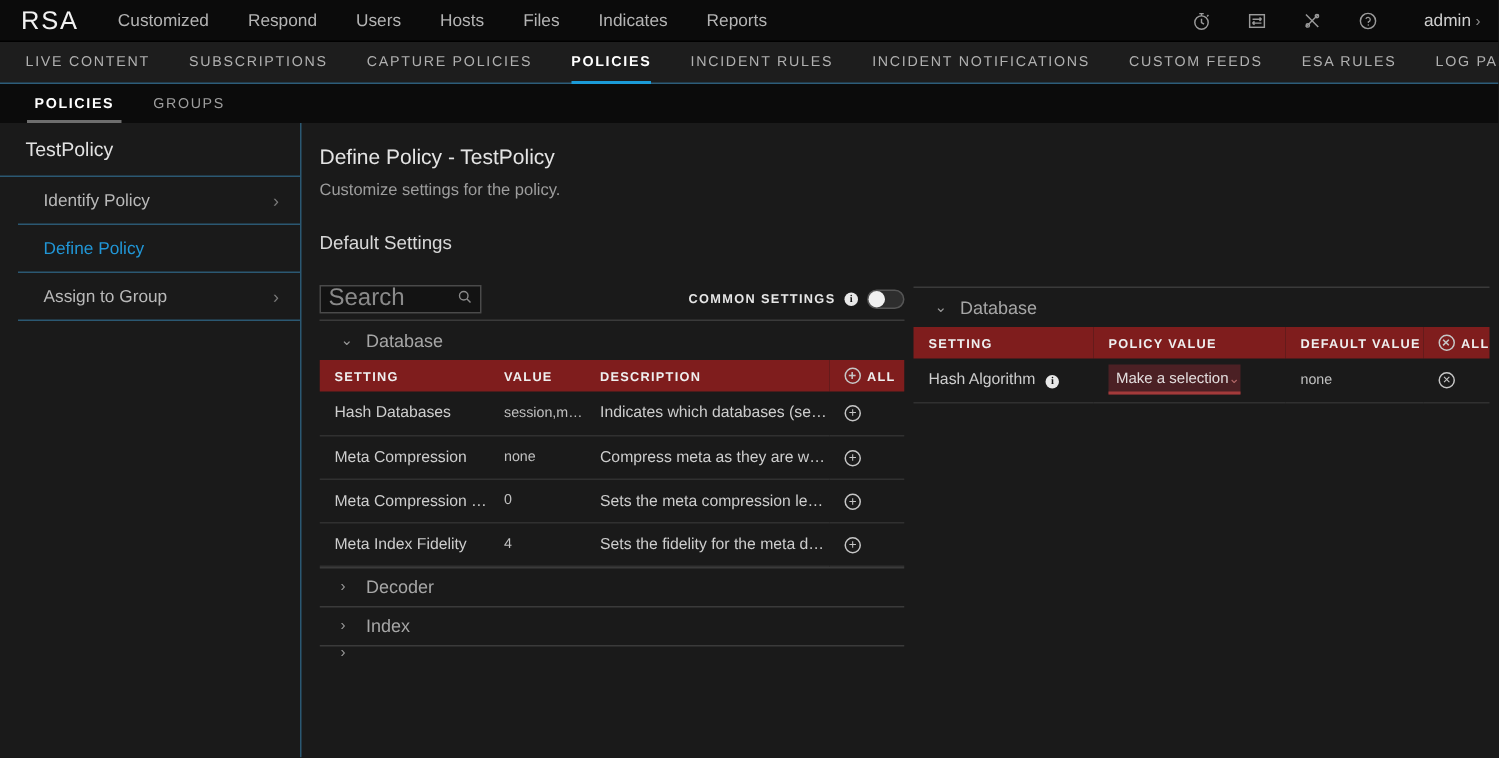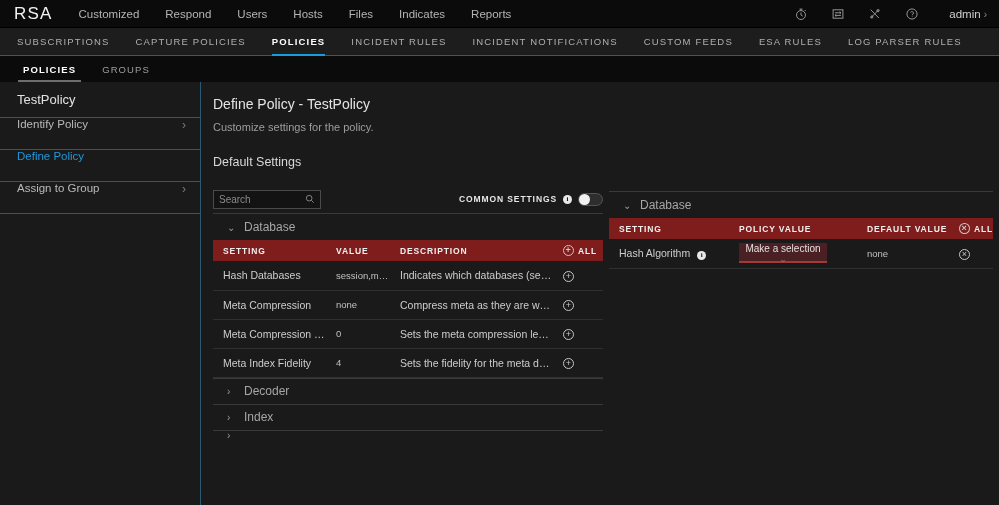--- a/index.html
+++ b/index.html
@@ -135,27 +135,28 @@
   #sidebar-title {
     height: 36px;
     display: flex; align-items: center;
     padding-left: 17px;
     font-size: 13px;
     color: #e2e2e2;
     border-bottom: 1px solid #2b5872;
   }
   .side-item {
     height: 32px;
-    display: flex; 
+    display: flex; align-items: center;
     justify-content: space-between;
     padding: 0 14px 0 17px;
     font-size: 11.5px;
     color: #b9b9b9;
     border-bottom: 1px solid #2b5872;
     cursor: pointer;
+    margin-left: 12px;
   }
   .side-item.active { color: #2196d6; }
   .side-item .chev { color: #7a7a7a; font-size: 12px; }
 
   
   #main {
     flex: 1;
     position: relative;
     padding: 0;
   }
@@ -198,21 +199,21 @@
     border: 1px solid #4a4a4a;
     display: flex; align-items: center;
     padding: 0 5px;
     position: relative;
   }
   #searchbox input {
     background: transparent;
     border: none;
     outline: none;
     color: #cfcfcf;
-    font-size: 10px;
+    font-size: 16px;
     font-family: "Liberation Sans", sans-serif;
     width: 88px;
   }
   #searchbox input::placeholder { color: #8a8a8a; }
   #searchicon { color: #8a8a8a; position: absolute; right: 5px; }
   #commonwrap {
     margin-left: auto;
     display: flex; align-items: center; gap: 6px;
   }
   #commonlabel {
@@ -307,21 +308,20 @@
   #makesel {
     width: 88px; height: 20px;
     background: #4b2024;
     border-bottom: 2px solid #a33a3a;
     display: flex; align-items: center;
     justify-content: space-between;
     padding: 0 5px;
     font-size: 10px;
     color: #e3dede;
     cursor: pointer;
-    flex-direction: column;
   }
   #makesel .caret { color: #b46a6a; font-size: 9px; }
 </style>
 </head>
 <body>
 
 <div id="topbar">
   <div id="logo">RSA</div>
   <div class="topnav">
     <div class="topnav-item">Customized</div>
@@ -364,20 +364,21 @@
           <circle cx="8.2" cy="11.1" r="0.55" fill="currentColor" stroke="none"></circle>
       </svg>
     </div>
     <div id="adminbox">
       <span>admin</span><span class="chev">›</span>
     </div>
   </div>
 </div>
 
 <div id="modnav">
+  <div class="modnav-item">LIVE CONTENT</div>
   <div class="modnav-item">SUBSCRIPTIONS</div>
   <div class="modnav-item">CAPTURE POLICIES</div>
   <div class="modnav-item active">POLICIES</div>
   <div class="modnav-item">INCIDENT RULES</div>
   <div class="modnav-item">INCIDENT NOTIFICATIONS</div>
   <div class="modnav-item">CUSTOM FEEDS</div>
   <div class="modnav-item">ESA RULES</div>
   <div class="modnav-item">LOG PARSER RULES</div>
 </div>
 

